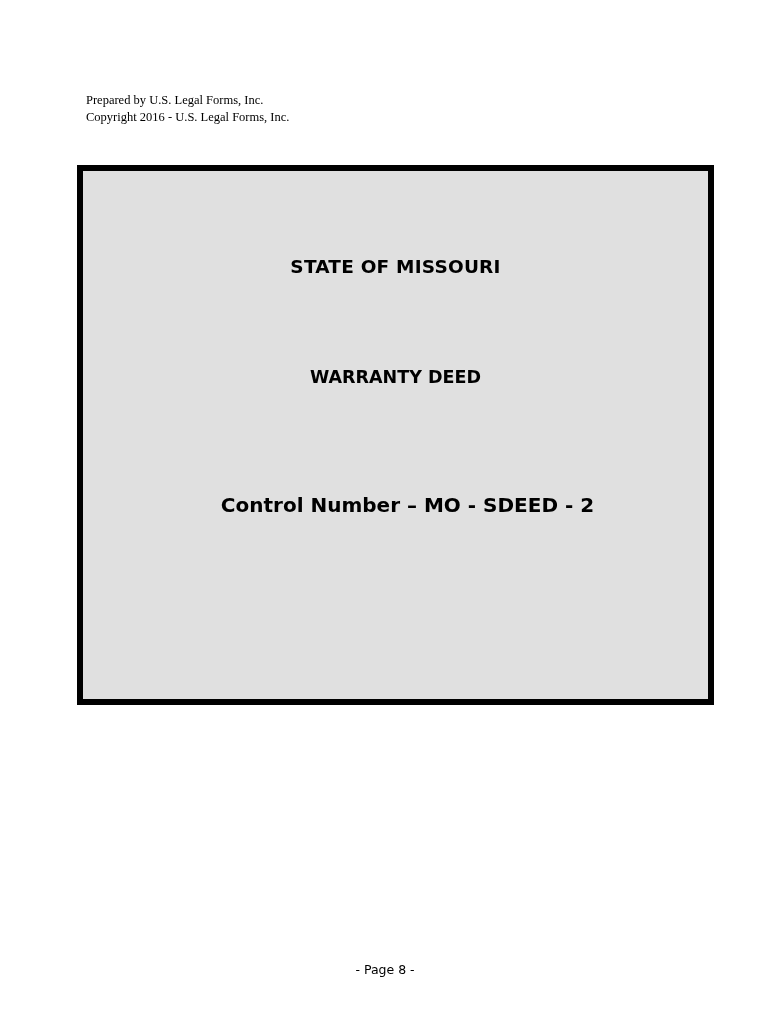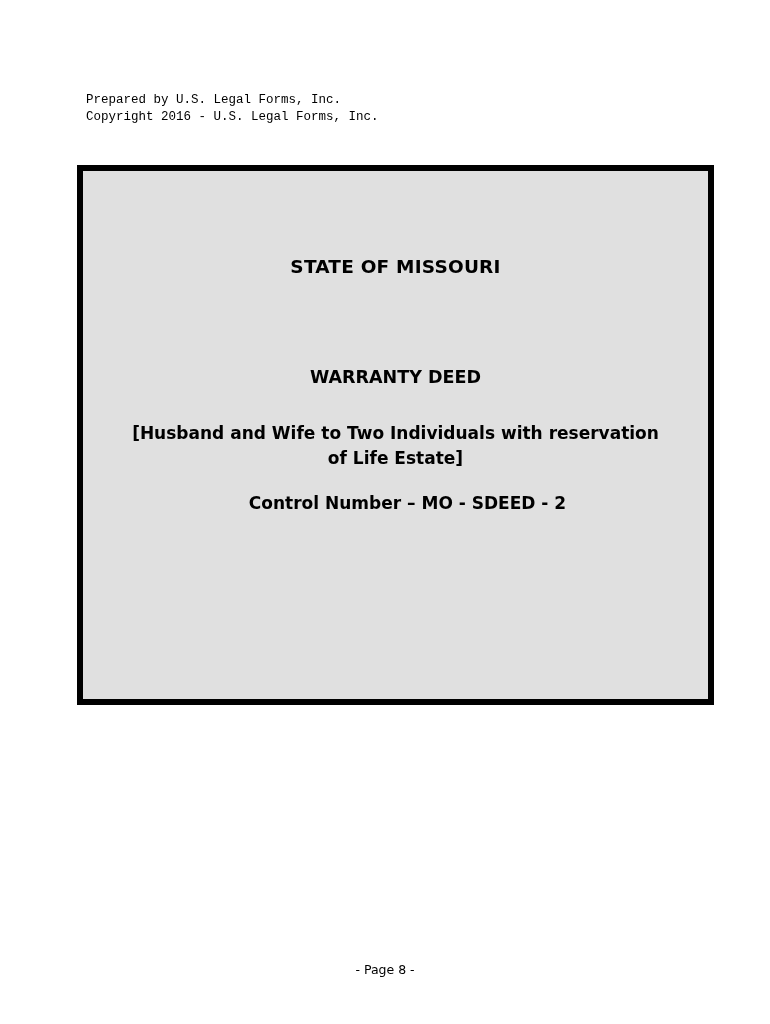--- a/index.html
+++ b/index.html
@@ -26,21 +26,21 @@
   .prepared-block {
     position: absolute;
     left: 86px;
     top: 92px;
     font-size: 12.5px;
     line-height: 17px;
     color: #000;
     white-space: nowrap;
   }
   .prepared-block div {
-    font-family: Liberation Mono, monospace;
+    font-family: Liberation Serif, serif;
   }
 
   .title-box {
     position: absolute;
     left: 77px;
     top: 165px;
     width: 637px;
     height: 540px;
     box-sizing: border-box;
     border: 6px solid #000000;
@@ -86,21 +86,21 @@
     font-weight: bold;
     line-height: 25px;
   }
 
   .control-line {
     position: absolute;
     top: 322px;
     left: 0;
     right: 0;
     text-align: center;
-    font-size: 17px;
+    font-size: 20px;
     font-weight: bold;
     padding-left: 24px;
   }
 
   .footer {
     position: absolute;
     left: 0;
     right: 0;
     top: 962px;
     text-align: center;
@@ -114,20 +114,19 @@
 
   <div class="prepared-block">
     <div>Prepared by U.S. Legal Forms, Inc.</div>
     <div>Copyright 2016 - U.S. Legal Forms, Inc.</div>
   </div>
 
   <div class="title-box">
     <div class="title-inner">
       <div class="state-line">STATE OF MISSOURI</div>
       <div class="deed-line">WARRANTY DEED</div>
-      <div class="subtitle-line">[Husband and Wife to Two Individuals with reservation of Life Estate]</div>
       <div class="control-line">Control Number – MO - SDEED - 2</div>
     </div>
   </div>
 
   <div class="footer">- Page 8 -</div>
 
 </div>
 
 </body></html>

